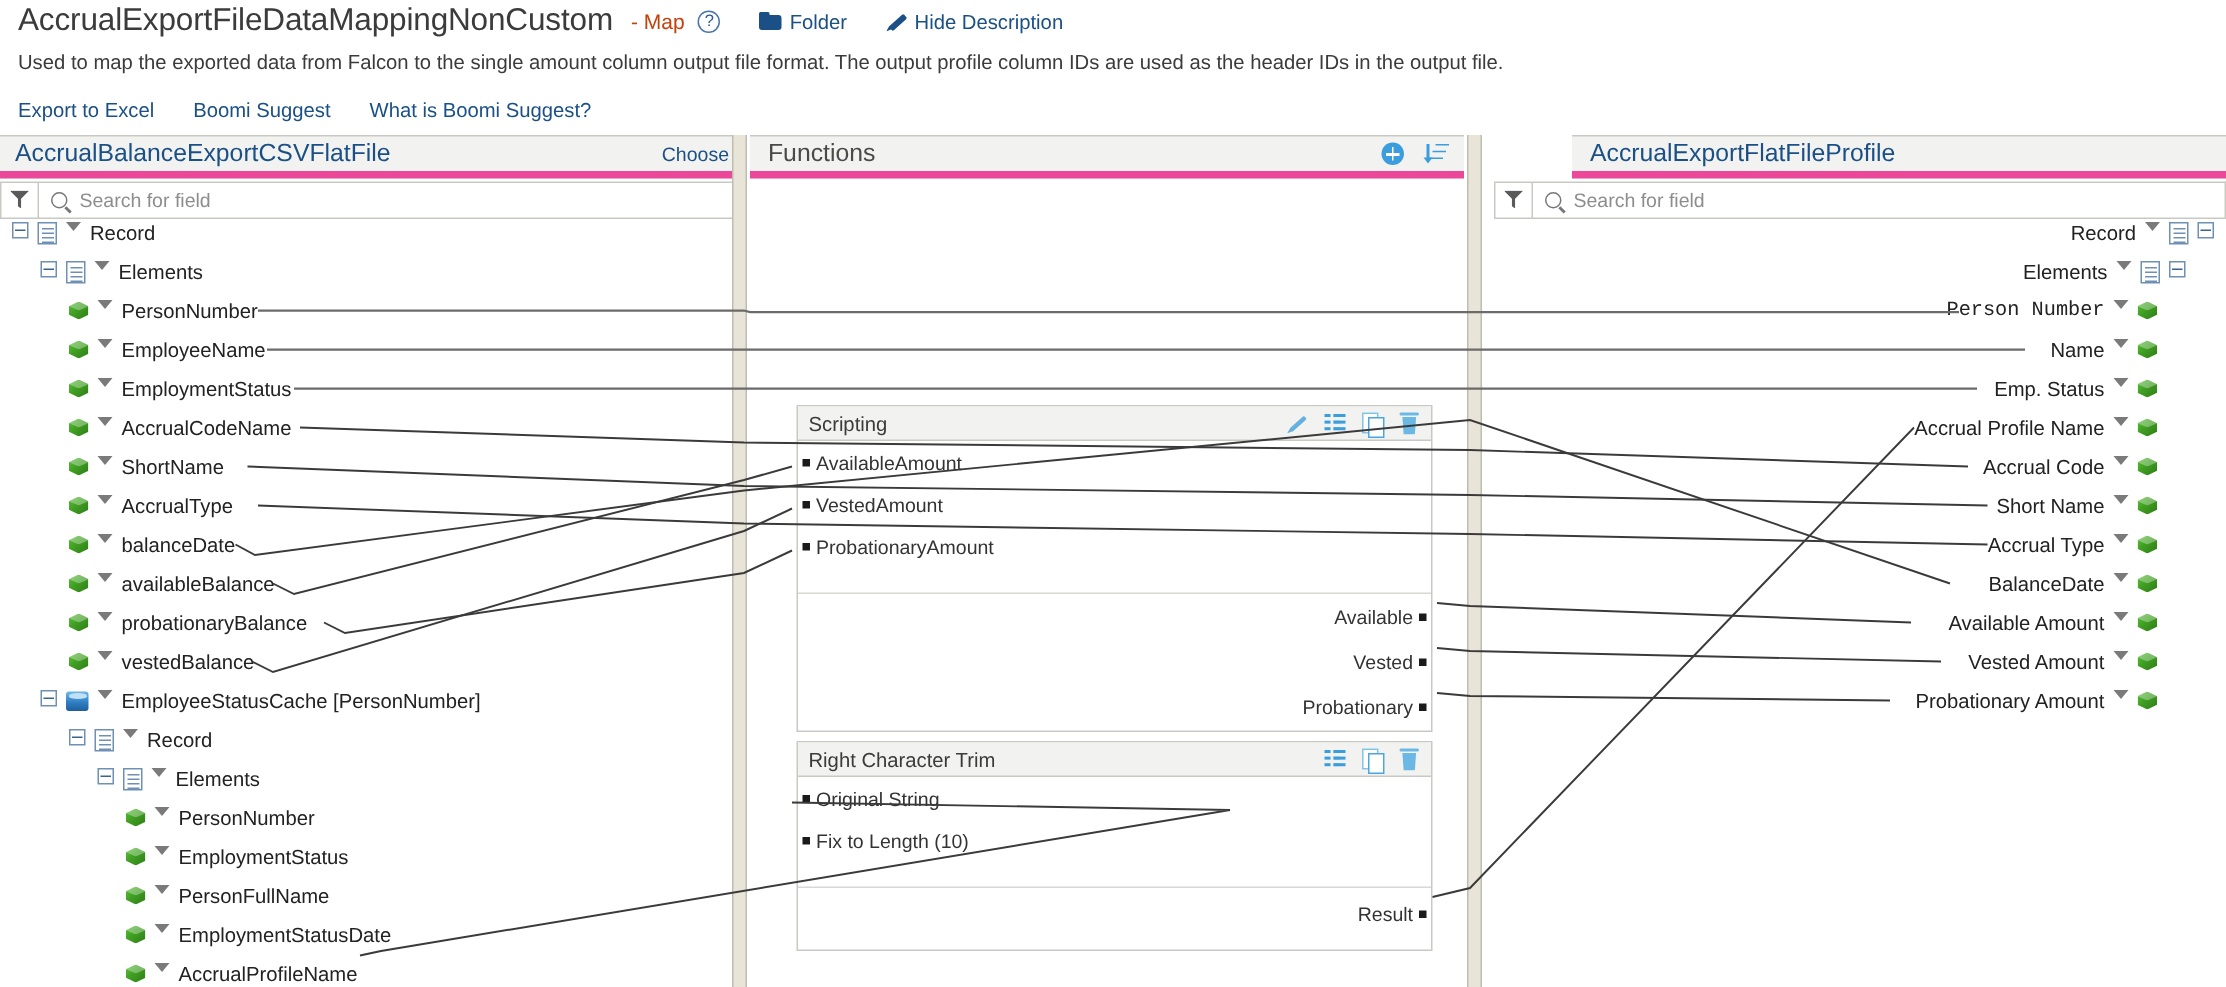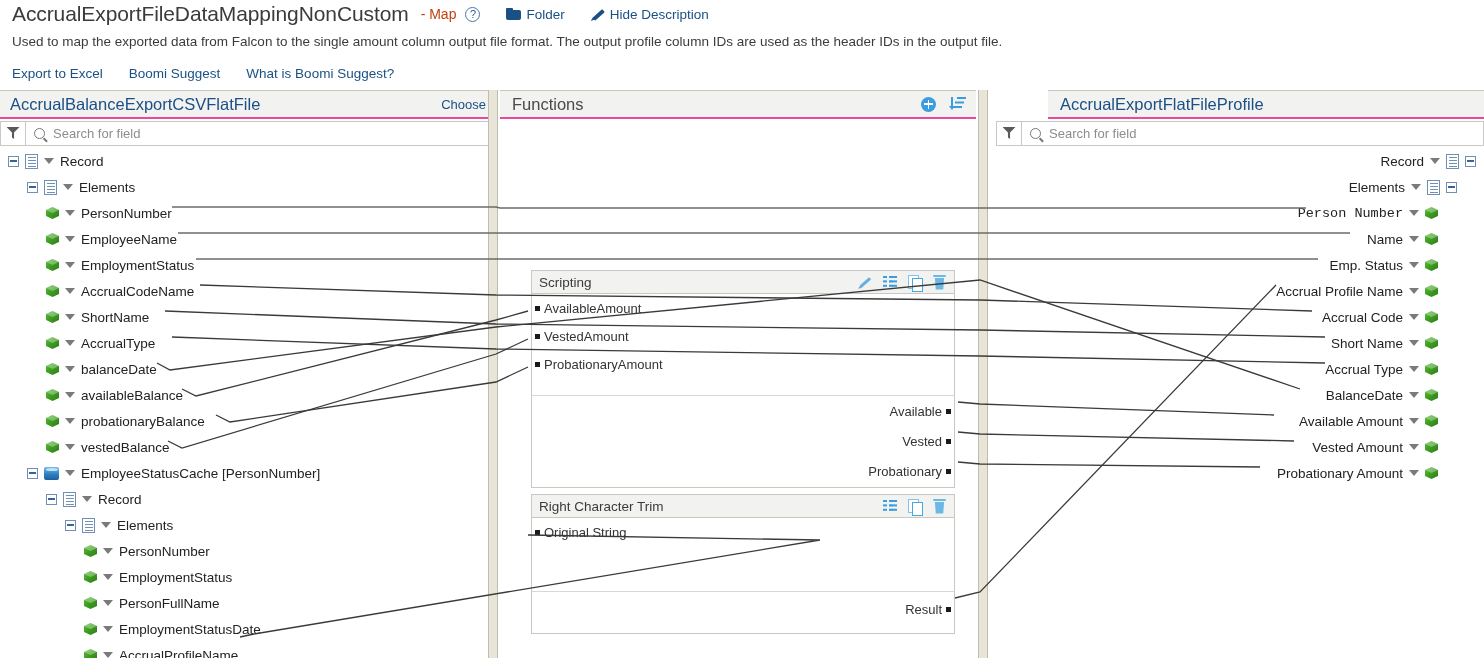--- a/index.html
+++ b/index.html
@@ -29,21 +29,21 @@
   .pencil-ic { width:14px; height:14px; position:relative; display:inline-block; }
   .pencil-ic:before { content:""; position:absolute; left:1px; top:6px; width:13px; height:3.6px; background:#1a5085; transform:rotate(-42deg); border-radius:1px; }
   .pencil-ic:after { content:""; position:absolute; left:0px; top:10px; width:4px; height:4px; background:#1a5085; clip-path:polygon(0 100%,100% 60%,60% 0); }
   .hdr-desc { position:absolute; left:12px; top:34px; font-size:13.5px; color:#3b3b3b; }
   .hdr-actions { position:absolute; left:12px; top:66px; display:flex; gap:26px; }
   .hdr-actions span { font-size:13.5px; color:#1a5085; cursor:pointer; }
 
   
   .panel-hdr {
     position:absolute; height:29px; background:#f2f2f0;
-    border-top:1px solid #c9c9c4; border-bottom:2px solid #ec4899;
+    border-top:1px solid #c9c9c4; border-bottom:5px solid #ec4899;
     display:flex; align-items:center;
   }
   .panel-title { font-size:16.5px; color:#1a5085; }
   .panel-title.dark { color:#4a4a4a; }
   .choose-link { font-size:13px; color:#1a5085; cursor:pointer; }
 
   
   .search-row { position:absolute; height:26px; display:flex; align-items:center; }
   .filter-btn {
     width:26px; height:25px; border:1px solid #c9c9c4; background:#fff;
@@ -59,21 +59,21 @@
   .search-box input {
     border:none; outline:none; font-size:13px; color:#4a4a4a;
     font-family:"Liberation Sans", sans-serif; width:100%; background:transparent;
   }
   .search-box input::placeholder { color:#8d8d8d; }
 
   
   .divider { position:absolute; top:90px; width:10px; height:568px; background:#e8e4d8; border-left:1px solid #bfbcb0; border-right:1px solid #bfbcb0; }
 
   
-  .tree-row { position:absolute; height:26px; display:flex; align-items:center; white-space:nowrap; }
+  .tree-row { position:absolute; height:26px; display:flex; white-space:nowrap; }
   .tree-row.right { flex-direction:row-reverse; }
   .lbl { font-size:13.5px; color:#222; }
   .exp {
     width:11px; height:11px; border:1px solid #6f8fb5; background:#fff;
     display:inline-flex; align-items:center; justify-content:center; flex:none; cursor:pointer;
   }
   .exp:before { content:""; width:7px; height:1.4px; background:#3a6390; }
   .doc-ic { width:13px; height:15px; border:1px solid #6f8fb5; background:#fff; position:relative; flex:none; }
   .doc-ic:before {
     content:""; position:absolute; left:2px; top:2.5px; width:8px; height:1.2px; background:#6f8fb5;
@@ -391,20 +391,24 @@
         <span class="i-grid"></span>
         <span class="i-copy"></span>
         <span class="i-trash"></span>
       </span>
     </div>
     <div class="fn-params" style="height:56px;">
       <div class="fn-param" style="height:28px;">
         <span class="dot"></span>
         <span>Original String</span>
       </div>
+      <div class="fn-param" style="height:28px;">
+        <span class="dot"></span>
+        <span>Fix to Length (10)</span>
+      </div>
     </div>
     <div class="fn-out-sec" style="height:42px;">
       <div class="fn-out" style="height:34px;">
         <span>Result</span>
         <span class="dot"></span>
       </div>
     </div>
   </div>
 
   <div class="panel-hdr" style="left:1048px;top:90px;width:494px;padding:0 10px 0 12px;justify-content:space-between;">

